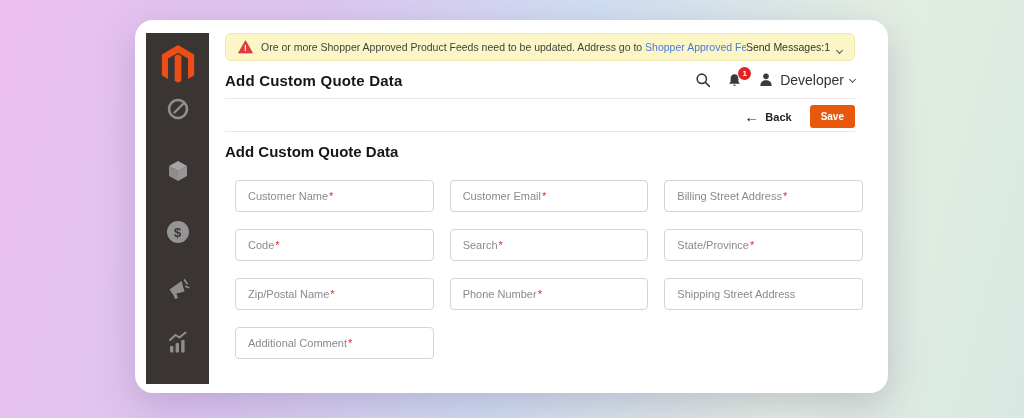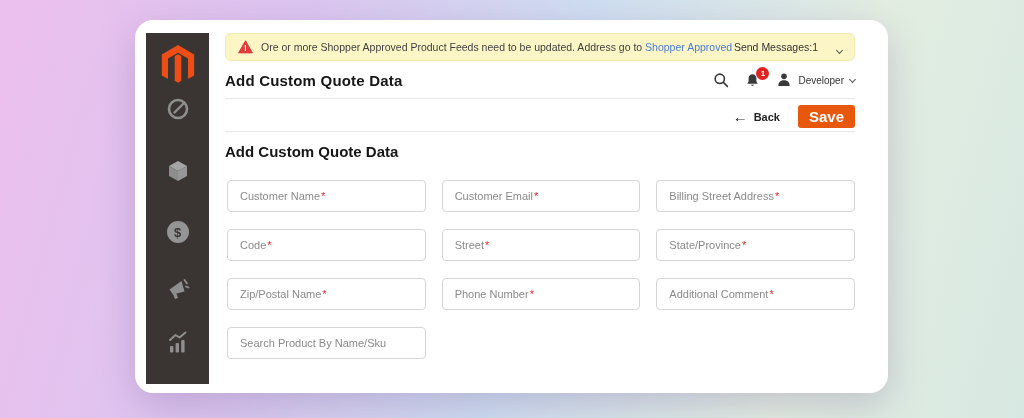--- a/index.html
+++ b/index.html
@@ -19,52 +19,52 @@
     display:flex; align-items:center; justify-content:center;
     font-size:13px; font-weight:700; color:#3a3532; }
 
   
   .banner { position:absolute; left:90px; top:13px; width:630px; height:28px;
     background:#fcf6c6; border:1px solid #f0e8ae; border-radius:6px;
     display:flex; align-items:center; padding:0 12px; font-size:10.5px; color:#3f3f3f; }
   .banner .msg { flex:1; white-space:nowrap; overflow:hidden; }
   .banner a.feed-link { color:#4a7bdb; text-decoration:none; cursor:pointer; }
   .warn-ico { margin-right:8px; flex:0 0 auto; display:flex; }
-  .send-msgs { display:flex; align-items:flex-end; gap:19px; font-size:10.5px; color:#333; cursor:pointer; }
+  .send-msgs { display:flex; align-items:flex-end; gap:7px; font-size:10.5px; color:#333; cursor:pointer; }
 
   .chev { width:5px; height:5px; border-right:1.4px solid #555; border-bottom:1.4px solid #555;
     transform:rotate(45deg); margin-top:-2px; }
 
   
   .header-row { position:absolute; left:90px; top:47px; width:630px; height:26px;
     display:flex; align-items:center; justify-content:space-between; }
   .page-title { font-size:15px; font-weight:700; color:#161616; letter-spacing:.2px; }
   .header-icons { display:flex; align-items:center; gap:15px; }
   .icon-btn { position:relative; display:flex; align-items:center; cursor:pointer; }
   .badge { position:absolute; top:-5px; right:-8px; min-width:13px; height:13px; padding:0 3px;
     background:#e02220; border-radius:8px; color:#fff; font-size:8px; font-weight:700;
     display:flex; align-items:center; justify-content:center; }
   .user-menu { display:flex; align-items:center; gap:6px; cursor:pointer; }
-  .user-label { font-size:10px; color:#333; }
+  .user-label { font-size:14px; color:#333; }
 
   .hr { position:absolute; left:90px; width:630px; border-top:1px solid #e8e8e8; }
 
   
   .toolbar { position:absolute; left:90px; top:85px; width:630px; height:23px;
     display:flex; align-items:center; justify-content:flex-end; gap:10px; }
   .back-link { display:flex; align-items:center; gap:6px; font-size:11px; font-weight:700;
     color:#222; cursor:pointer; margin-right:8px; }
   .back-arrow { font-size:15px; line-height:1; font-weight:400; }
   .btn { height:23px; background:#e8580c; color:#fff; border:none; border-radius:3px;
-    font-family:inherit; font-size:15px; font-weight:700; padding:0 11px; cursor:pointer;
+    font-family:inherit; font-size:10px; font-weight:700; padding:0 11px; cursor:pointer;
     display:flex; align-items:center; }
 
   
   .section-title { position:absolute; left:90px; top:123px; font-size:15px; font-weight:700; color:#161616; }
-  .form-grid { position:absolute; left:92px; top:160px; width:628px;
+  .form-grid { position:absolute; left:100px; top:160px; width:628px;
     display:grid; grid-template-columns:repeat(3,1fr); gap:17px 16px; }
   .field { height:32px; border:1px solid #d4d4d4; border-radius:4px; background:#fff;
     display:flex; align-items:center; padding:0 12px; font-size:11px; color:#8a8a8a; cursor:text; }
   .req { color:#e02b27; margin-left:1px; }
 </style>
 </head>
 <body>
 
 <div class="card">
 
@@ -180,38 +180,38 @@
       </div>
     <div class="field">
         <span>Billing Street Address</span>
         <span class="req">*</span>
       </div>
     <div class="field">
         <span>Code</span>
         <span class="req">*</span>
       </div>
     <div class="field">
-        <span>Street</span>
+        <span>Search</span>
         <span class="req">*</span>
       </div>
     <div class="field">
         <span>State/Province</span>
         <span class="req">*</span>
       </div>
     <div class="field">
         <span>Zip/Postal Name</span>
         <span class="req">*</span>
       </div>
     <div class="field">
         <span>Phone Number</span>
         <span class="req">*</span>
       </div>
     <div class="field">
+        <span>Shipping Street Address</span>
+        <span class="req"></span>
+      </div>
+    <div class="field">
         <span>Additional Comment</span>
         <span class="req">*</span>
       </div>
-    <div class="field">
-        <span>Search Product By Name/Sku</span>
-        <span class="req"></span>
-      </div>
   </div>
 
 </div>
 
 </body></html>

